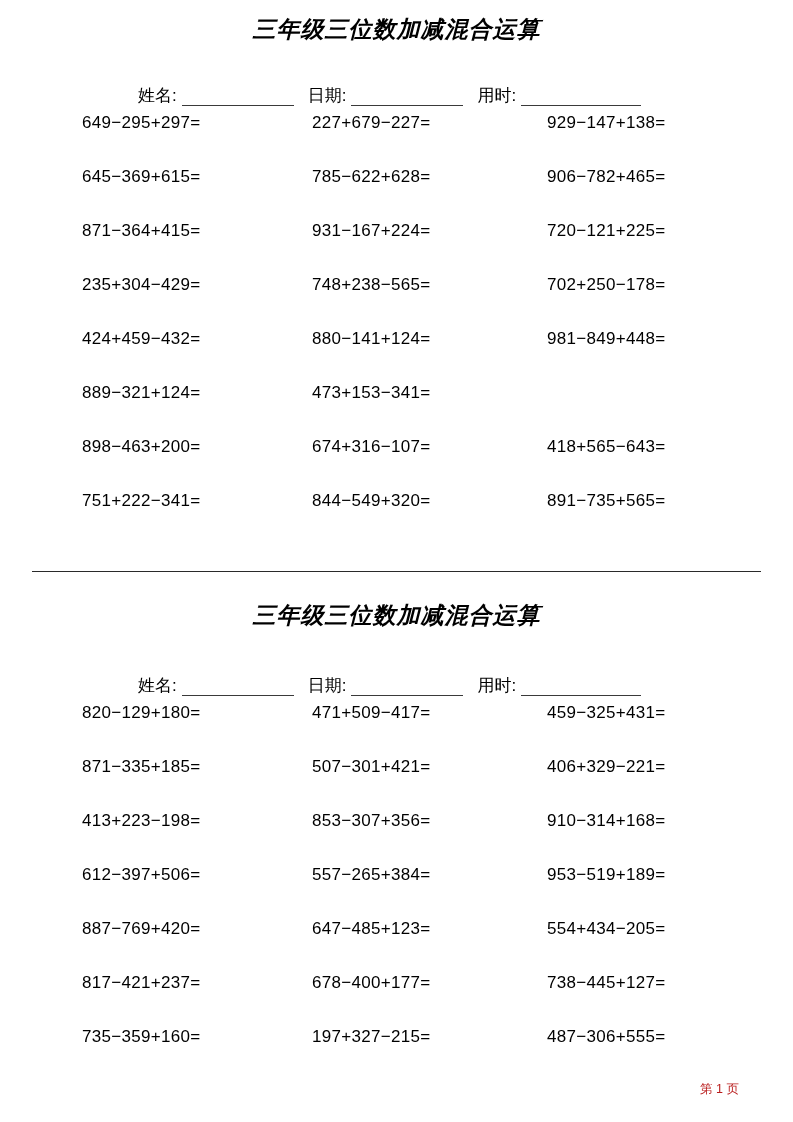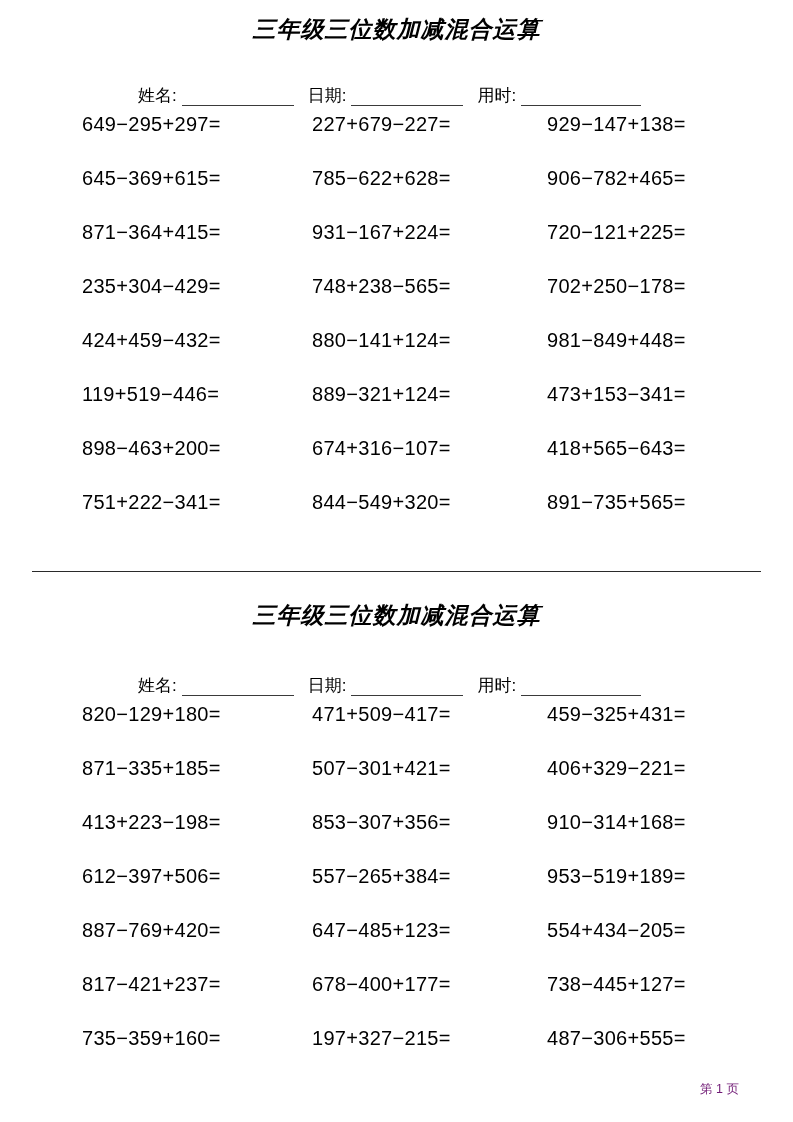--- a/index.html
+++ b/index.html
@@ -22,28 +22,28 @@
   .sec1 .fields-row { margin-top:16px; }
   .sec2 .fields-row { margin-top:20px; }
   .field { display:flex; align-items:flex-start; margin-right:14px; white-space:nowrap;margin-top:25px; }
   .blank-line {
     display:inline-block; width:112px; height:20px;
     border-bottom:1.6px solid #3a3a3a; margin-left:5px;
   }
   .blank-line.wide { width:120px; }
   .problems { margin-left:82px; margin-top:6px; }
   .prow { display:grid; grid-template-columns:230px 235px 1fr; height:54px; }
-  .pcell { font-size:20px; letter-spacing:0.3px; white-space:nowrap; }
+  .pcell { font-size:17px; letter-spacing:0.3px; white-space:nowrap; }
   .section-divider {
     border:none; border-top:1.6px solid #2a2a2a;
     margin:26px 32px 0 32px; height:0;
   }
   .page-footer {
     position:absolute; right:54px; bottom:24px;
-    font-size:12.5px; color:#701a75;
+    font-size:12.5px; color:#b91c1c;
   }
 </style>
 </head>
 <body>
 
 <div class="section sec1">
   <div class="worksheet-title">三年级三位数加减混合运算</div>
   <div class="fields-row">
     <div class="field">
       <span>姓名:</span>
@@ -78,21 +78,20 @@
       <span class="pcell">235+304−429=</span>
       <span class="pcell">748+238−565=</span>
       <span class="pcell">702+250−178=</span>
     </div>
     <div class="prow">
       <span class="pcell">424+459−432=</span>
       <span class="pcell">880−141+124=</span>
       <span class="pcell">981−849+448=</span>
     </div>
     <div class="prow">
-      <span class="pcell">119+519−446=</span>
       <span class="pcell">889−321+124=</span>
       <span class="pcell">473+153−341=</span>
     </div>
     <div class="prow">
       <span class="pcell">898−463+200=</span>
       <span class="pcell">674+316−107=</span>
       <span class="pcell">418+565−643=</span>
     </div>
     <div class="prow">
       <span class="pcell">751+222−341=</span>

